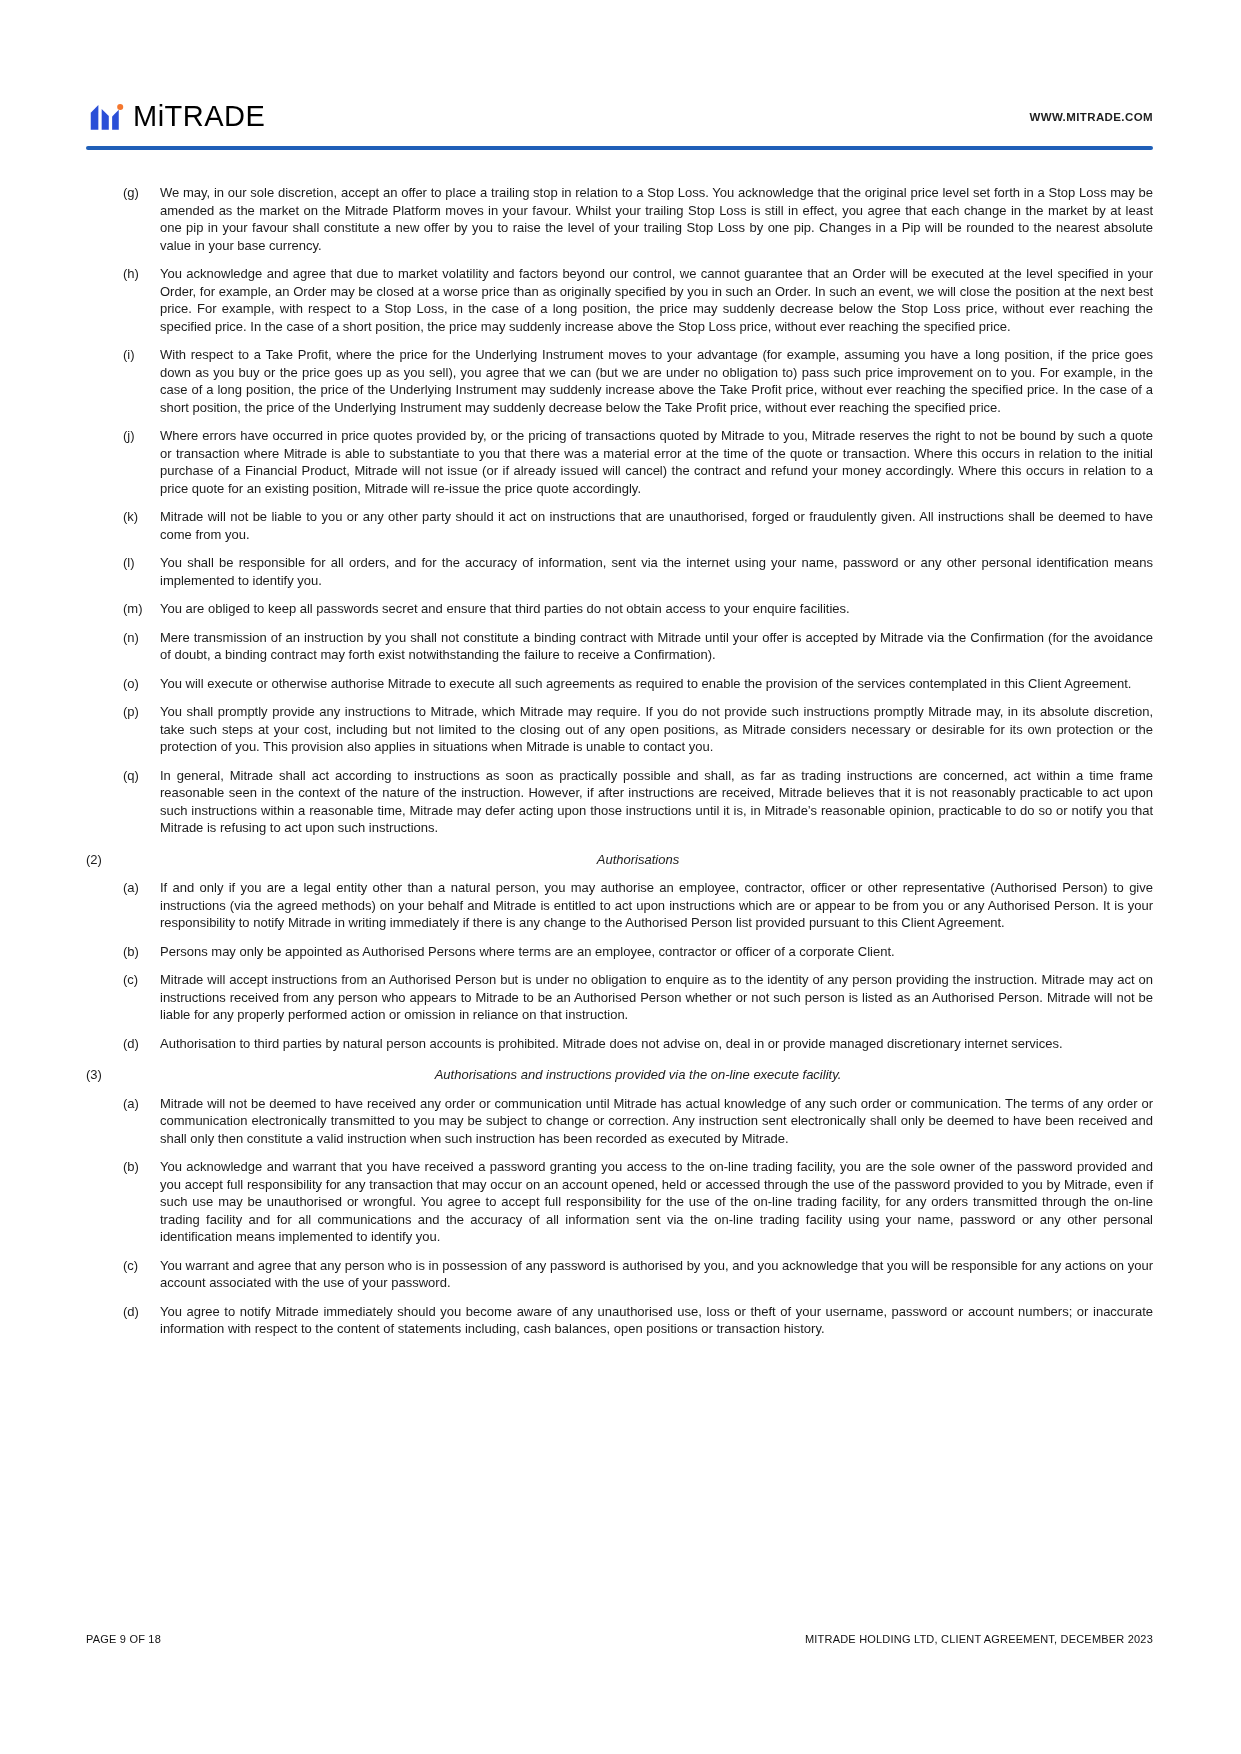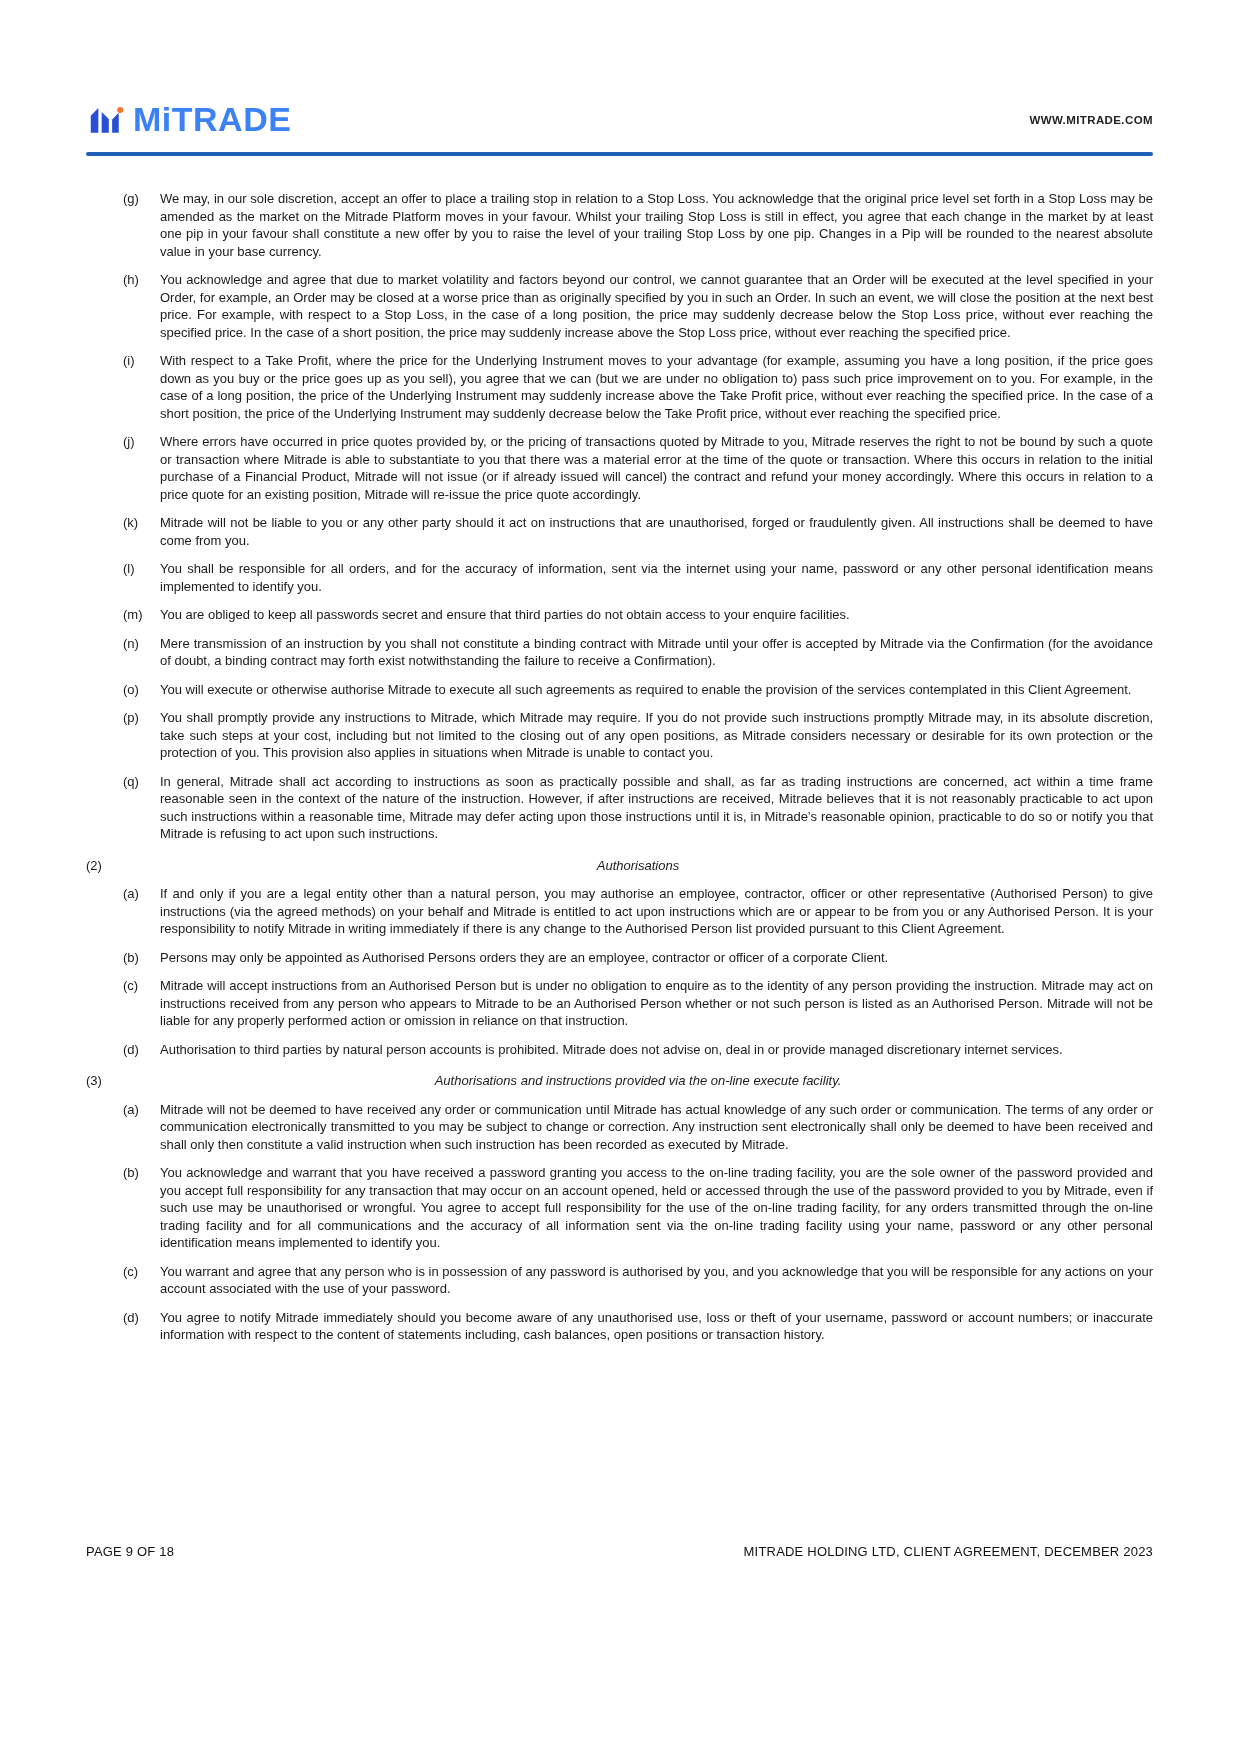--- a/index.html
+++ b/index.html
@@ -15,44 +15,44 @@
     position: absolute; inset: 0;
     padding: 100px 88px 0 86px;
   }
   
   .header-row {
     display: flex; align-items: center; justify-content: space-between;
   }
   .brand { display: flex; align-items: center; gap: 9px; }
   .brand svg { display: block; }
   .wordmark {
-    font-size: 34px; font-weight: 700; letter-spacing: 0.5px;
-    color: #3b82f6;
+    font-size: 29px; font-weight: 400; letter-spacing: 0.5px;
+    color: #000000;
   }
   .site-url {
     font-size: 11.5px; letter-spacing: 0.4px; color: #222222;
     font-weight: 700;
   }
   .header-rule {
     margin-top: 13px; height: 4px; border-radius: 2px;
     background: #1f5fb8;
   }
   
   .doc-body { margin-top: 34px; }
   .block { display: flex; margin-bottom: 11px; font-size: 13px; line-height: 17.5px; }
   .block .marker { flex: 0 0 37px; }
   .block .text { flex: 1; text-align: justify; }
   .block.lvl1 { margin-left: 0; margin-top: 14px; }
   .block.lvl1 .text { text-align: center; font-style: italic; }
   .block.lvl2 { margin-left: 37px; }
   
   .footer-row {
-    position: absolute; top: 1544px; left: 86px; right: 88px;
+    position: absolute; top: 1633px; left: 86px; right: 88px;
     display: flex; justify-content: space-between; align-items: flex-start;
-    font-size: 13px; color: #111111; letter-spacing: 0.2px;
+    font-size: 11px; color: #111111; letter-spacing: 0.2px;
   }
 </style>
 </head>
 <body>
 
 <div class="page">
 
   <div class="header-row">
     <div class="brand">
       <span>
@@ -118,21 +118,21 @@
       <div class="block lvl1">
         <span class="marker">(2)</span>
         <span class="text">Authorisations</span>
       </div>
       <div class="block lvl2">
         <span class="marker">(a)</span>
         <span class="text">If and only if you are a legal entity other than a natural person, you may authorise an employee, contractor, officer or other representative (Authorised Person) to give instructions (via the agreed methods) on your behalf and Mitrade is entitled to act upon instructions which are or appear to be from you or any Authorised Person. It is your responsibility to notify Mitrade in writing immediately if there is any change to the Authorised Person list provided pursuant to this Client Agreement.</span>
       </div>
       <div class="block lvl2">
         <span class="marker">(b)</span>
-        <span class="text">Persons may only be appointed as Authorised Persons orders they are an employee, contractor or officer of a corporate Client.</span>
+        <span class="text">Persons may only be appointed as Authorised Persons where terms are an employee, contractor or officer of a corporate Client.</span>
       </div>
       <div class="block lvl2">
         <span class="marker">(c)</span>
         <span class="text">Mitrade will accept instructions from an Authorised Person but is under no obligation to enquire as to the identity of any person providing the instruction. Mitrade may act on instructions received from any person who appears to Mitrade to be an Authorised Person whether or not such person is listed as an Authorised Person. Mitrade will not be liable for any properly performed action or omission in reliance on that instruction.</span>
       </div>
       <div class="block lvl2">
         <span class="marker">(d)</span>
         <span class="text">Authorisation to third parties by natural person accounts is prohibited. Mitrade does not advise on, deal in or provide managed discretionary internet services.</span>
       </div>
       <div class="block lvl1">

